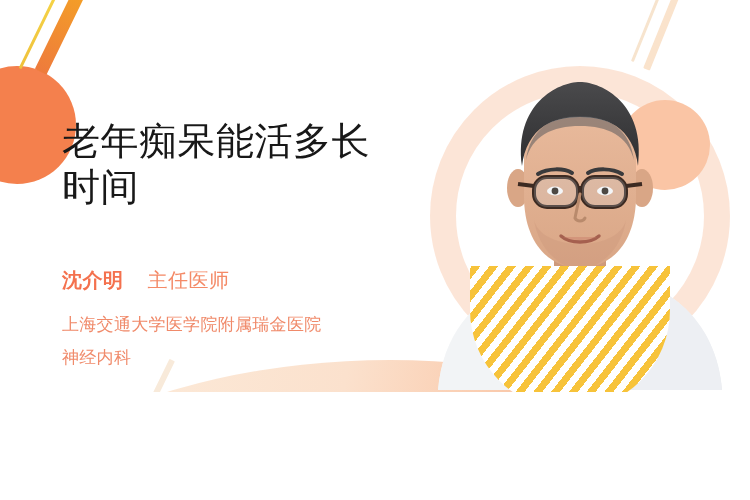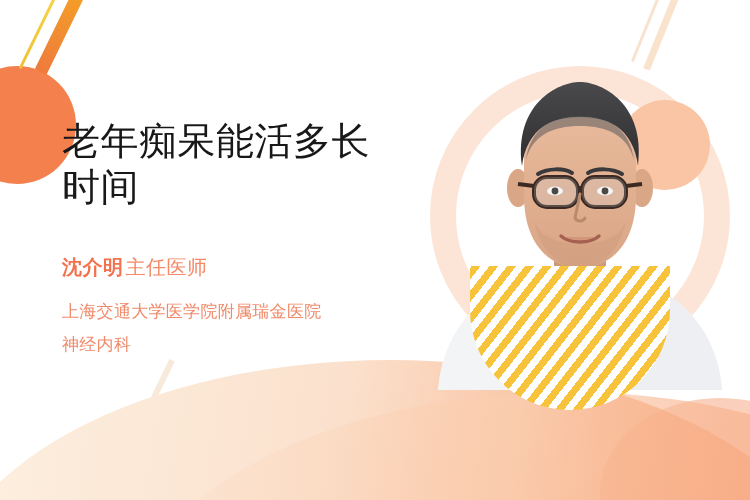--- a/index.html
+++ b/index.html
@@ -8,21 +8,21 @@
     padding: 0;
     background: #ffffff;
   }
   body {
     font-family: "Liberation Sans", "DejaVu Sans", sans-serif;
   }
 
   #cover {
     position: relative;
     width: 750px;
-    height: 500px;
+    height: 392px;
     overflow: hidden;
     background: #ffffff;
   }
 
   
   .bg-layer {
     position: absolute;
     inset: 0;
     width: 750px;
     height: 500px;
@@ -210,26 +210,27 @@
   .name-row {
     margin-top: 44px;
     display: flex;
     align-items: baseline;
   }
   .doctor-name {
     font-size: 20px;
     font-weight: 700;
     color: #F4714E;
     letter-spacing: .5px;
+    margin-top: 13px;
   }
   .doctor-rank {
     font-size: 20px;
     font-weight: 400;
     color: #F48A67;
-    margin-left: 2px;
+    margin-left: 24px;
     letter-spacing: .5px;
   }
   .affiliation {
     margin-top: 14px;
     font-size: 17px;
     line-height: 33px;
     color: #F08A6A;
     white-space: pre-line;
     letter-spacing: .3px;
   }

